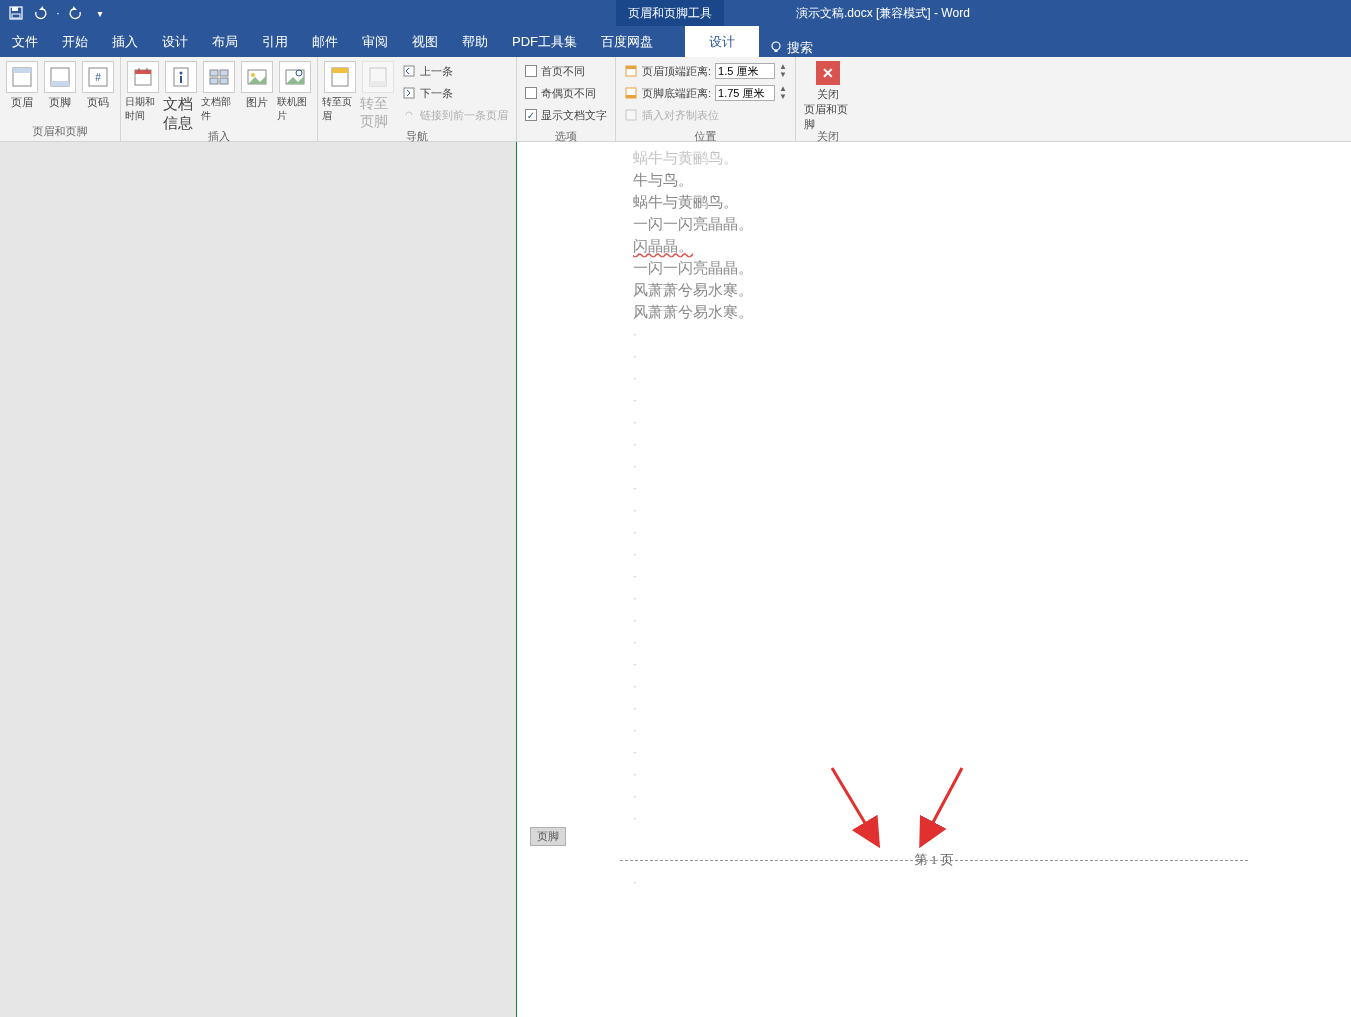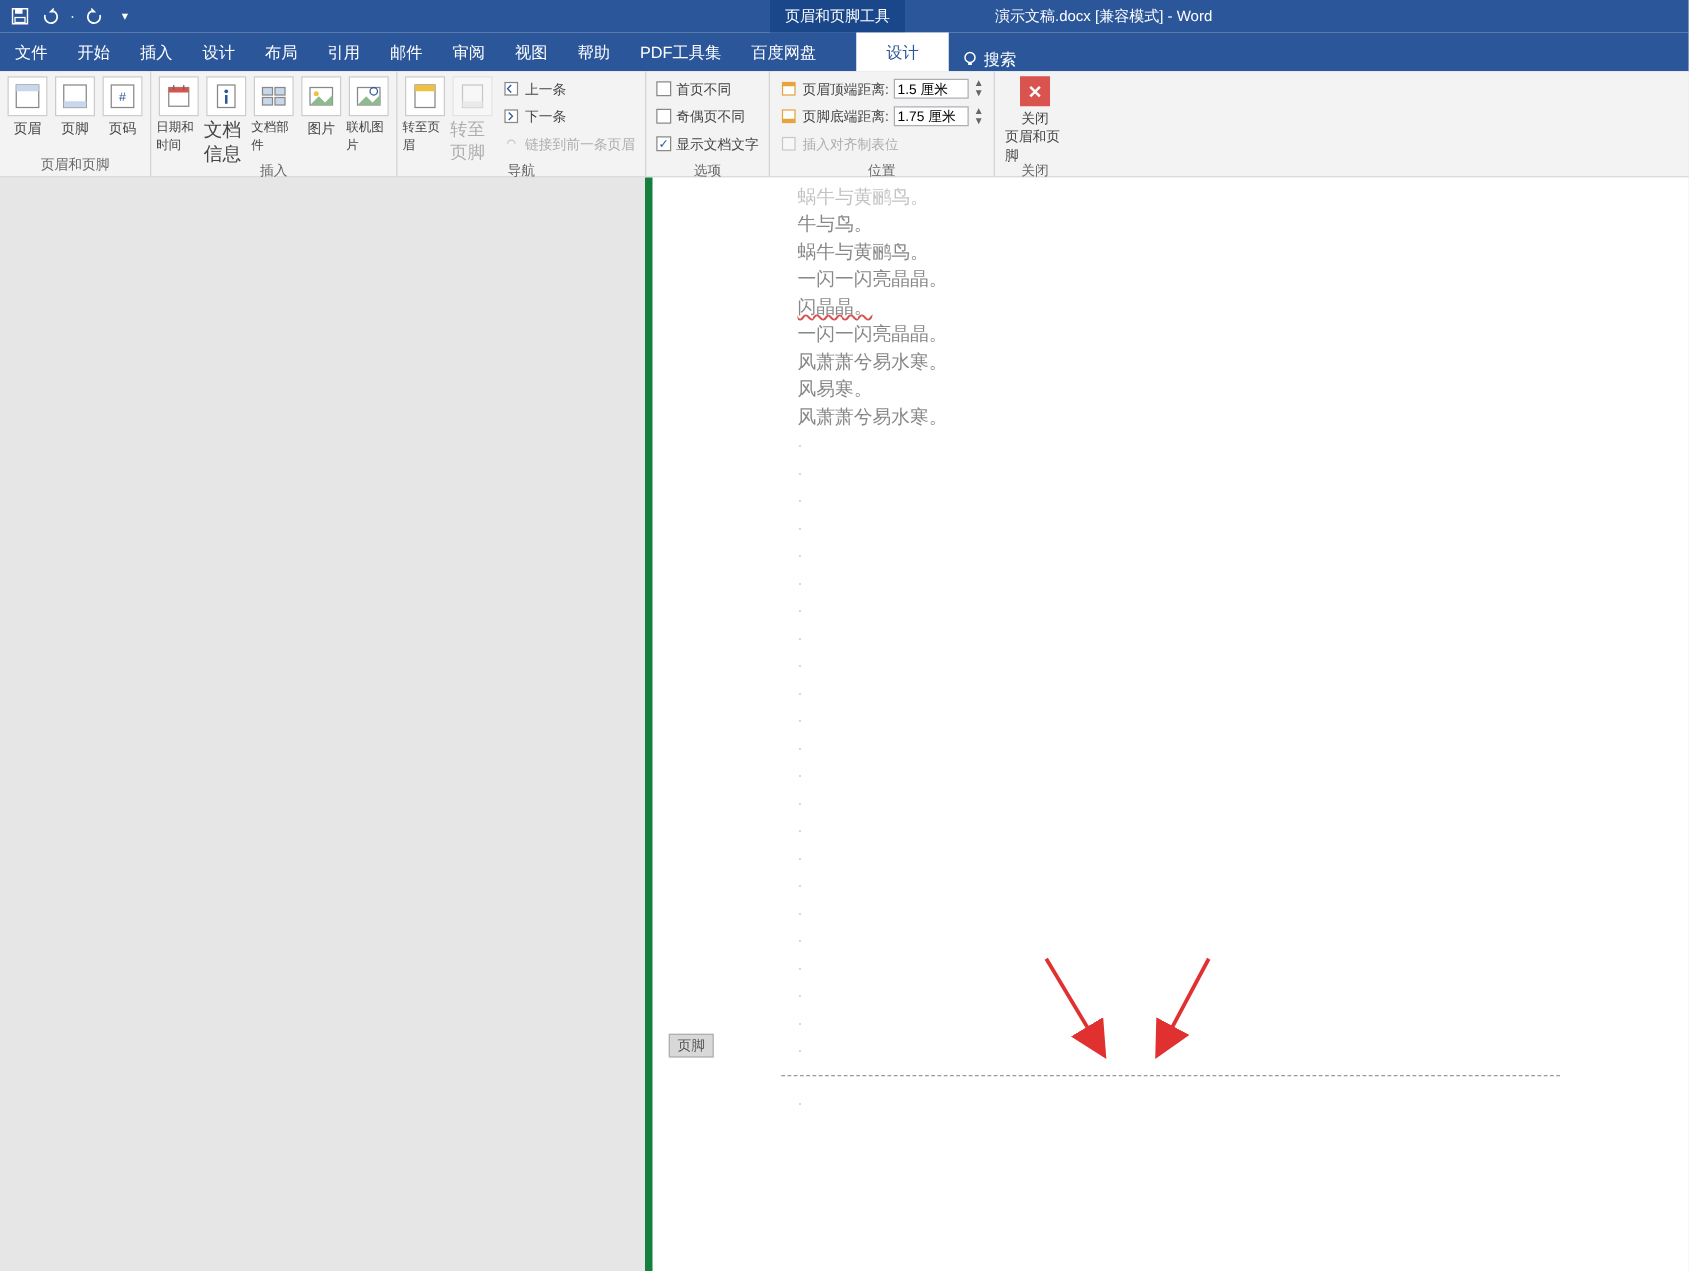--- a/index.html
+++ b/index.html
@@ -31,21 +31,21 @@
     .mid-item.disabled { opacity: 0.4; cursor: default; }
     .check-row { display: flex; align-items: center; gap: 4px; font-size: 11px; color: #444; height: 20px; cursor: pointer; white-space: nowrap; }
     .input-row { display: flex; align-items: center; gap: 4px; font-size: 11px; color: #444; height: 20px; white-space: nowrap; }
     .input-row input { width: 60px; height: 16px; font-size: 11px; padding: 0 2px; border: 1px solid #abadb3; }
     .close-btn { width: 56px; display: flex; flex-direction: column; align-items: center; font-size: 11px; color: #444; cursor: pointer; padding: 2px 4px; }
     .close-btn .x-box { width: 24px; height: 24px; background: #d9534f; color: #fff; display: flex; align-items: center; justify-content: center; font-weight: bold; font-size: 14px; margin-bottom: 2px; }
     
     
     .doc-area { display: flex; height: calc(1017px - 26px - 31px - 85px); position: relative; }
     .left-gutter { width: 516px; background: #e6e6e6; }
-    .page { background: #fff; flex: 1; position: relative; border-left: 6px solid #15803d; }
+    .page { background: #fff; flex: 1; position: relative; border-left: 1px solid #15803d; }
     .body-text { padding-left: 116px; padding-top: 5px; color: #888; font-size: 15px; line-height: 22px; font-family: "SimSun", serif; }
     .body-text .line { white-space: nowrap; height: 22px; }
     .body-text .line .underline { text-decoration: underline wavy #d9534f; text-decoration-skip-ink: none; }
     .body-text .empty { height: 22px; color: #bbb; font-size: 12px; }
     
     .footer-tag { position: absolute; left: 13px; bottom: 171px; background: #d8d8d8; border: 1px solid #b0b0b0; font-size: 11px; color: #555; padding: 1px 6px; }
     .footer-line { position: absolute; bottom: 156px; left: 103px; right: 103px; border-top: 1px dashed #999; }
     .footer-text { position: absolute; bottom: 148px; width: 100%; text-align: center; font-size: 13px; color: #666; font-family: "SimSun", serif; }
     .footer-below { position: absolute; bottom: 128px; left: 116px; color: #bbb; font-size: 12px; }
     
@@ -331,21 +331,20 @@
   <div class="left-gutter"></div>
   <div class="page">
     <div class="body-text">
       <div class="line" style="opacity:0.5;"><span>蜗牛与黄鹂鸟。</span></div>
       <div class="line"><span>牛与鸟。</span></div>
       <div class="line"><span>蜗牛与黄鹂鸟。</span></div>
       <div class="line"><span>一闪一闪亮晶晶。</span></div>
       <div class="line"><span class="underline">闪晶晶。</span></div>
       <div class="line"><span>一闪一闪亮晶晶。</span></div>
       <div class="line"><span>风萧萧兮易水寒。</span></div>
-      <div class="line"><span>风易寒。</span></div>
       <div class="line"><span>风萧萧兮易水寒。</span></div>
       <div class="empty">·</div>
       <div class="empty">·</div>
       <div class="empty">·</div>
       <div class="empty">·</div>
       <div class="empty">·</div>
       <div class="empty">·</div>
       <div class="empty">·</div>
       <div class="empty">·</div>
       <div class="empty">·</div>
@@ -360,20 +359,21 @@
       <div class="empty">·</div>
       <div class="empty">·</div>
       <div class="empty">·</div>
       <div class="empty">·</div>
       <div class="empty">·</div>
       <div class="empty">·</div>
     </div>
 
     <div class="footer-tag">页脚</div>
     <div class="footer-line"></div>
+    <div class="footer-text">第 1 页</div>
     <div class="footer-below">·</div>
 
     <div class="arrow" style="left:310px; bottom:160px;">
       <svg width="60" height="90">
           <defs>
             <marker id="ah1" markerWidth="10" markerHeight="10" refX="8" refY="5" orient="auto">
               <path d="M0,0 L10,5 L0,10 Z" fill="#e03030"></path>
             </marker>
           </defs>
           <line x1="5" y1="5" x2="50" y2="80" stroke="#e03030" stroke-width="3" marker-end="url(#ah1)"></line>

